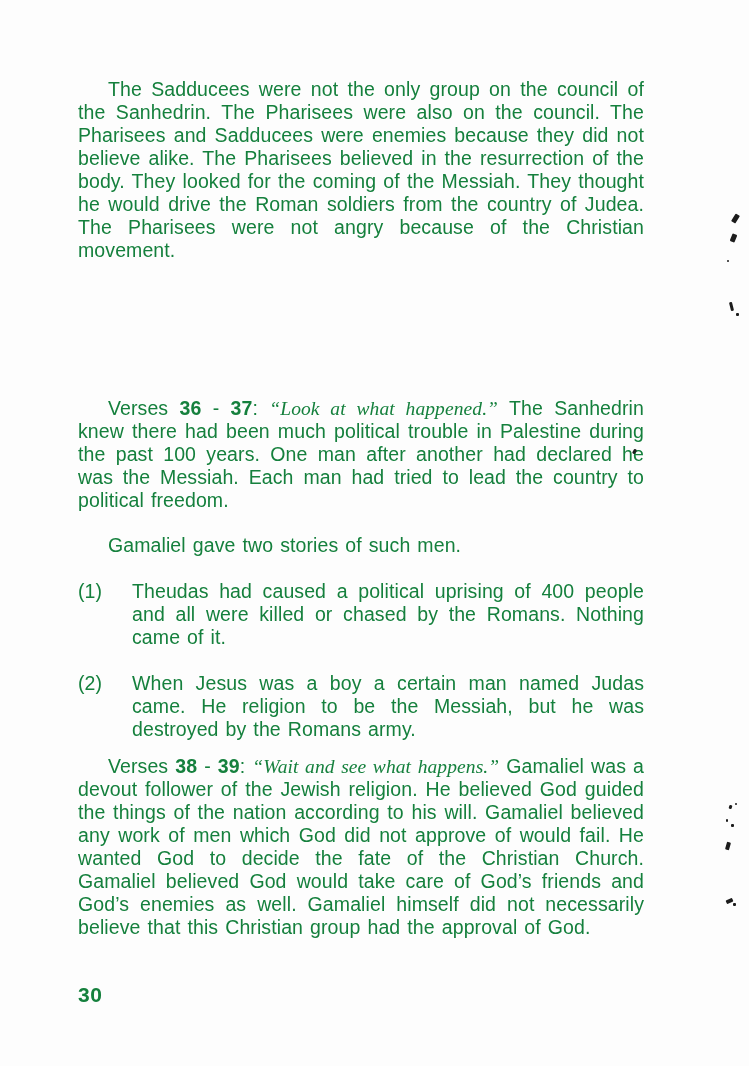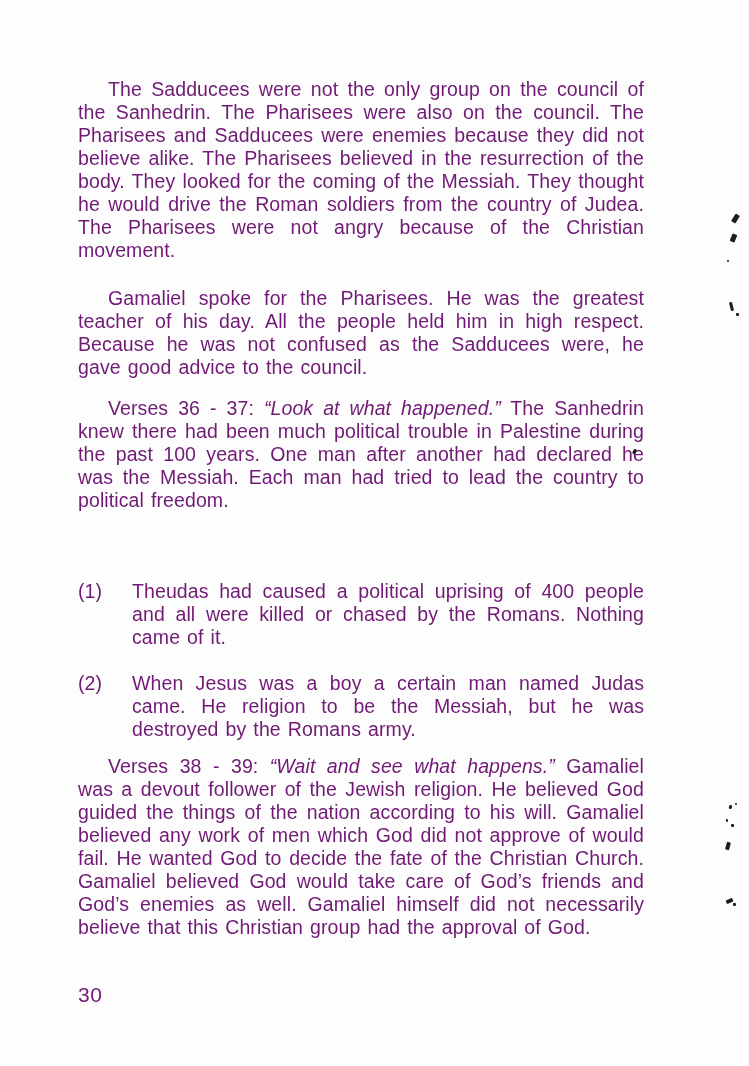--- a/index.html
+++ b/index.html
@@ -6,37 +6,37 @@
     margin: 0;
     padding: 0;
     background: #ffffff;
   }
   .page {
     position: relative;
     width: 749px;
     height: 1066px;
     background: #fdfdfd;
     font-family: "Liberation Sans", sans-serif;
-    color: #701a75;
+    color: #15803d;
     overflow: hidden;
   }
   .para {
     position: absolute;
     left: 78px;
     width: 566px;
     margin: 0;
     font-size: 19.5px;
     line-height: 23px;
     text-align: justify;
     word-spacing: 1.5px;
     letter-spacing: 0.1px;
   }
   .indent { text-indent: 30px; }
-  .b { font-weight: normal; }
-  .i { font-style: italic; }
+  .b { font-weight: bold; }
+  .i { font-style: italic; font-family: Liberation Serif, serif; }
   
   #p-intro    { top: 78px;  }
   #p-gamaliel { top: 287px; }
   #p-v36      { top: 397px; }
   #p-two      { top: 534px; }
   #li-1       { top: 580px; }
   #li-2       { top: 672px; }
   #p-v38      { top: 755px; }
   .list-item {
     position: absolute;
@@ -55,21 +55,21 @@
   .list-text {
     flex: 1;
     text-align: justify;
     margin-left: 20px;
   }
   .page-number {
     position: absolute;
     left: 78px;
     top: 983px;
     font-size: 21px;
-    font-weight: normal;
+    font-weight: bold;
     letter-spacing: 0.5px;
   }
   
   .speck { position: absolute; background: #1c1c1c; border-radius: 1px; }
   .s1  { left: 633px; top: 449px; width: 3px; height: 5px; transform: rotate(28deg); }
   .s2  { left: 733px; top: 214px; width: 5px; height: 9px; transform: rotate(32deg); }
   .s3  { left: 731px; top: 234px; width: 5px; height: 8px; transform: rotate(22deg); }
   .s4  { left: 727px; top: 260px; width: 2px; height: 2px; }
   .s5  { left: 730px; top: 302px; width: 3px; height: 9px; transform: rotate(-14deg); }
   .s5b { left: 736px; top: 313px; width: 3px; height: 3px; }
@@ -81,24 +81,24 @@
   .s9  { left: 726px; top: 899px; width: 7px; height: 4px; transform: rotate(-24deg); }
   .s9b { left: 733px; top: 903px; width: 3px; height: 3px; }
 </style>
 </head>
 <body>
 
 <div class="page">
 
   <p class="para indent" id="p-intro">The Sadducees were not the only group on the council of the Sanhedrin.  The Pharisees were also on the council.  The Pharisees and Sadducees were enemies because they did not believe alike.  The Pharisees believed in the resurrection of the body.  They looked for the coming of the Messiah.  They thought he would drive the Roman soldiers from the country of Judea.  The Pharisees were not angry because of the Christian movement.</p>
 
-  <p class="para indent" id="p-gamaliel">Gamaliel spoke for the Pharisees.  He was the greatest teacher of his day.  All the people held him in high respect.  Because he was not confused as the Sadducees were, he gave good advice to the council.</p>
 
   <p class="para indent" id="p-v36"><span>Verses </span><span class="b">36</span><span> - </span><span class="b">37</span><span>:  </span><span class="i">“Look at what happened.”</span><span>  The Sanhedrin knew there had been much political trouble in Palestine during the past 100 years.  One man after another had declared he was the Messiah.  Each man had tried to lead the country to political freedom.</span></p>
 
+  <p class="para indent" id="p-two">Gamaliel gave two stories of such men.</p>
 
   <div class="list-item" id="li-1">
     <span class="list-marker">(1)</span>
     <span class="list-text">Theudas had caused a political uprising of 400 people and all were killed or chased by the Romans.  Nothing came of it.</span>
   </div>
 
   <div class="list-item" id="li-2">
     <span class="list-marker">(2)</span>
     <span class="list-text">When Jesus was a boy a certain man named Judas came. He religion to be the Messiah, but he was destroyed by the Romans army.</span>
   </div>

